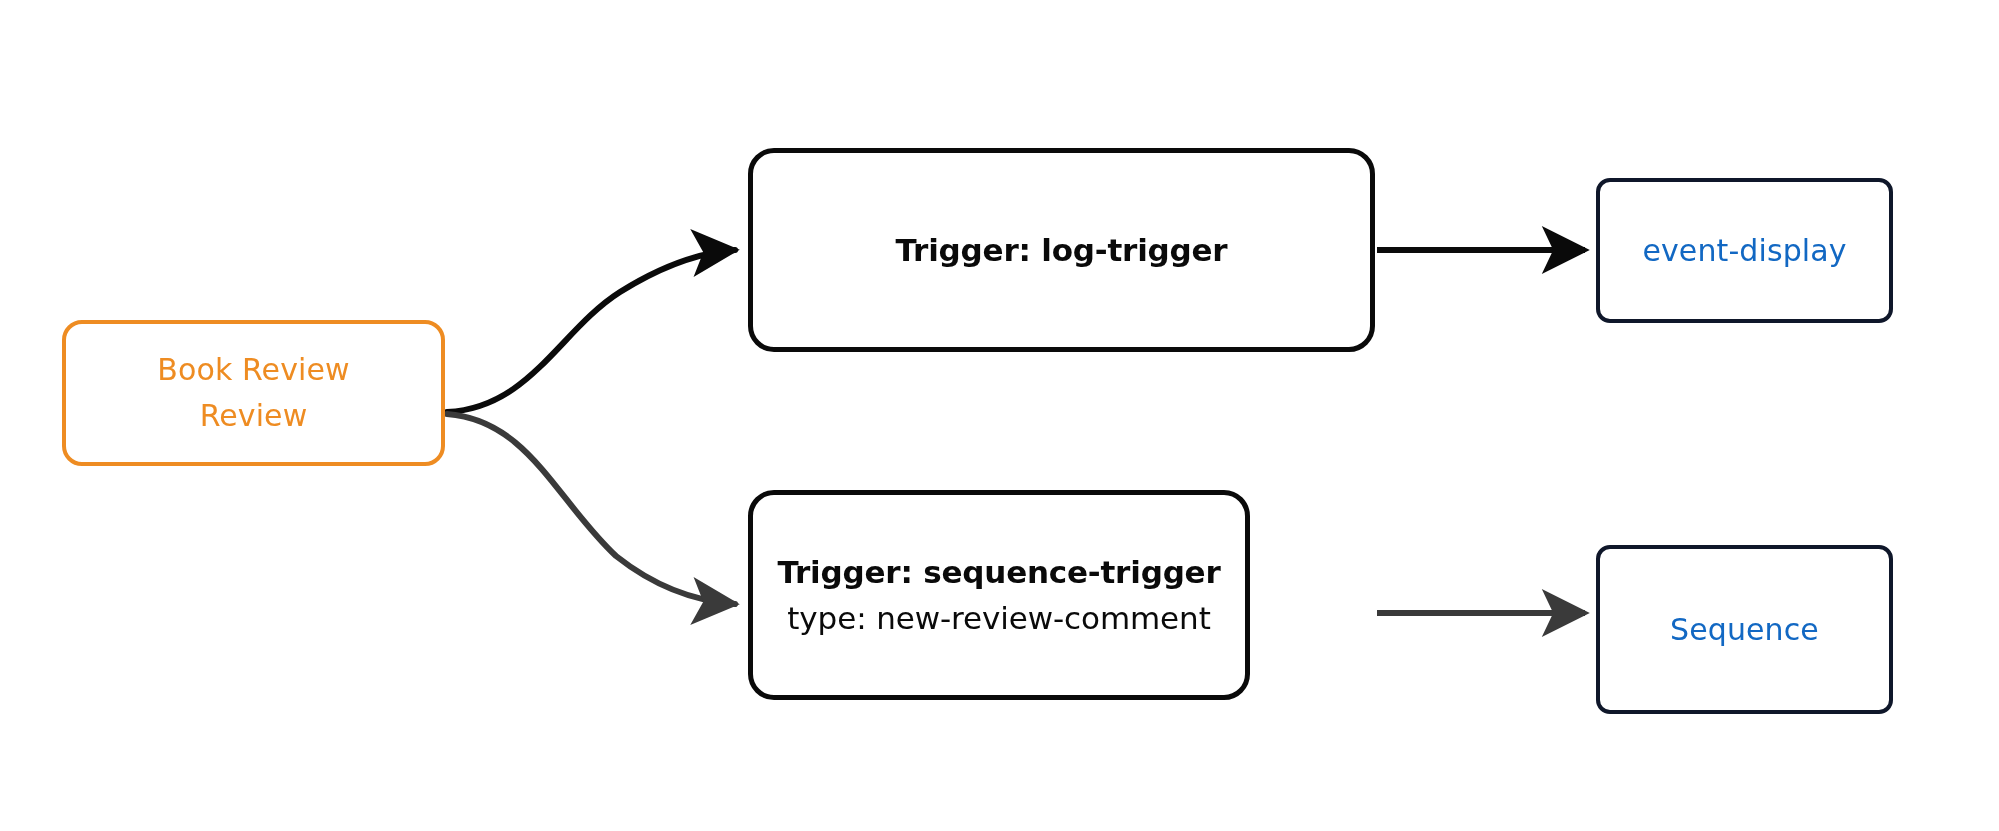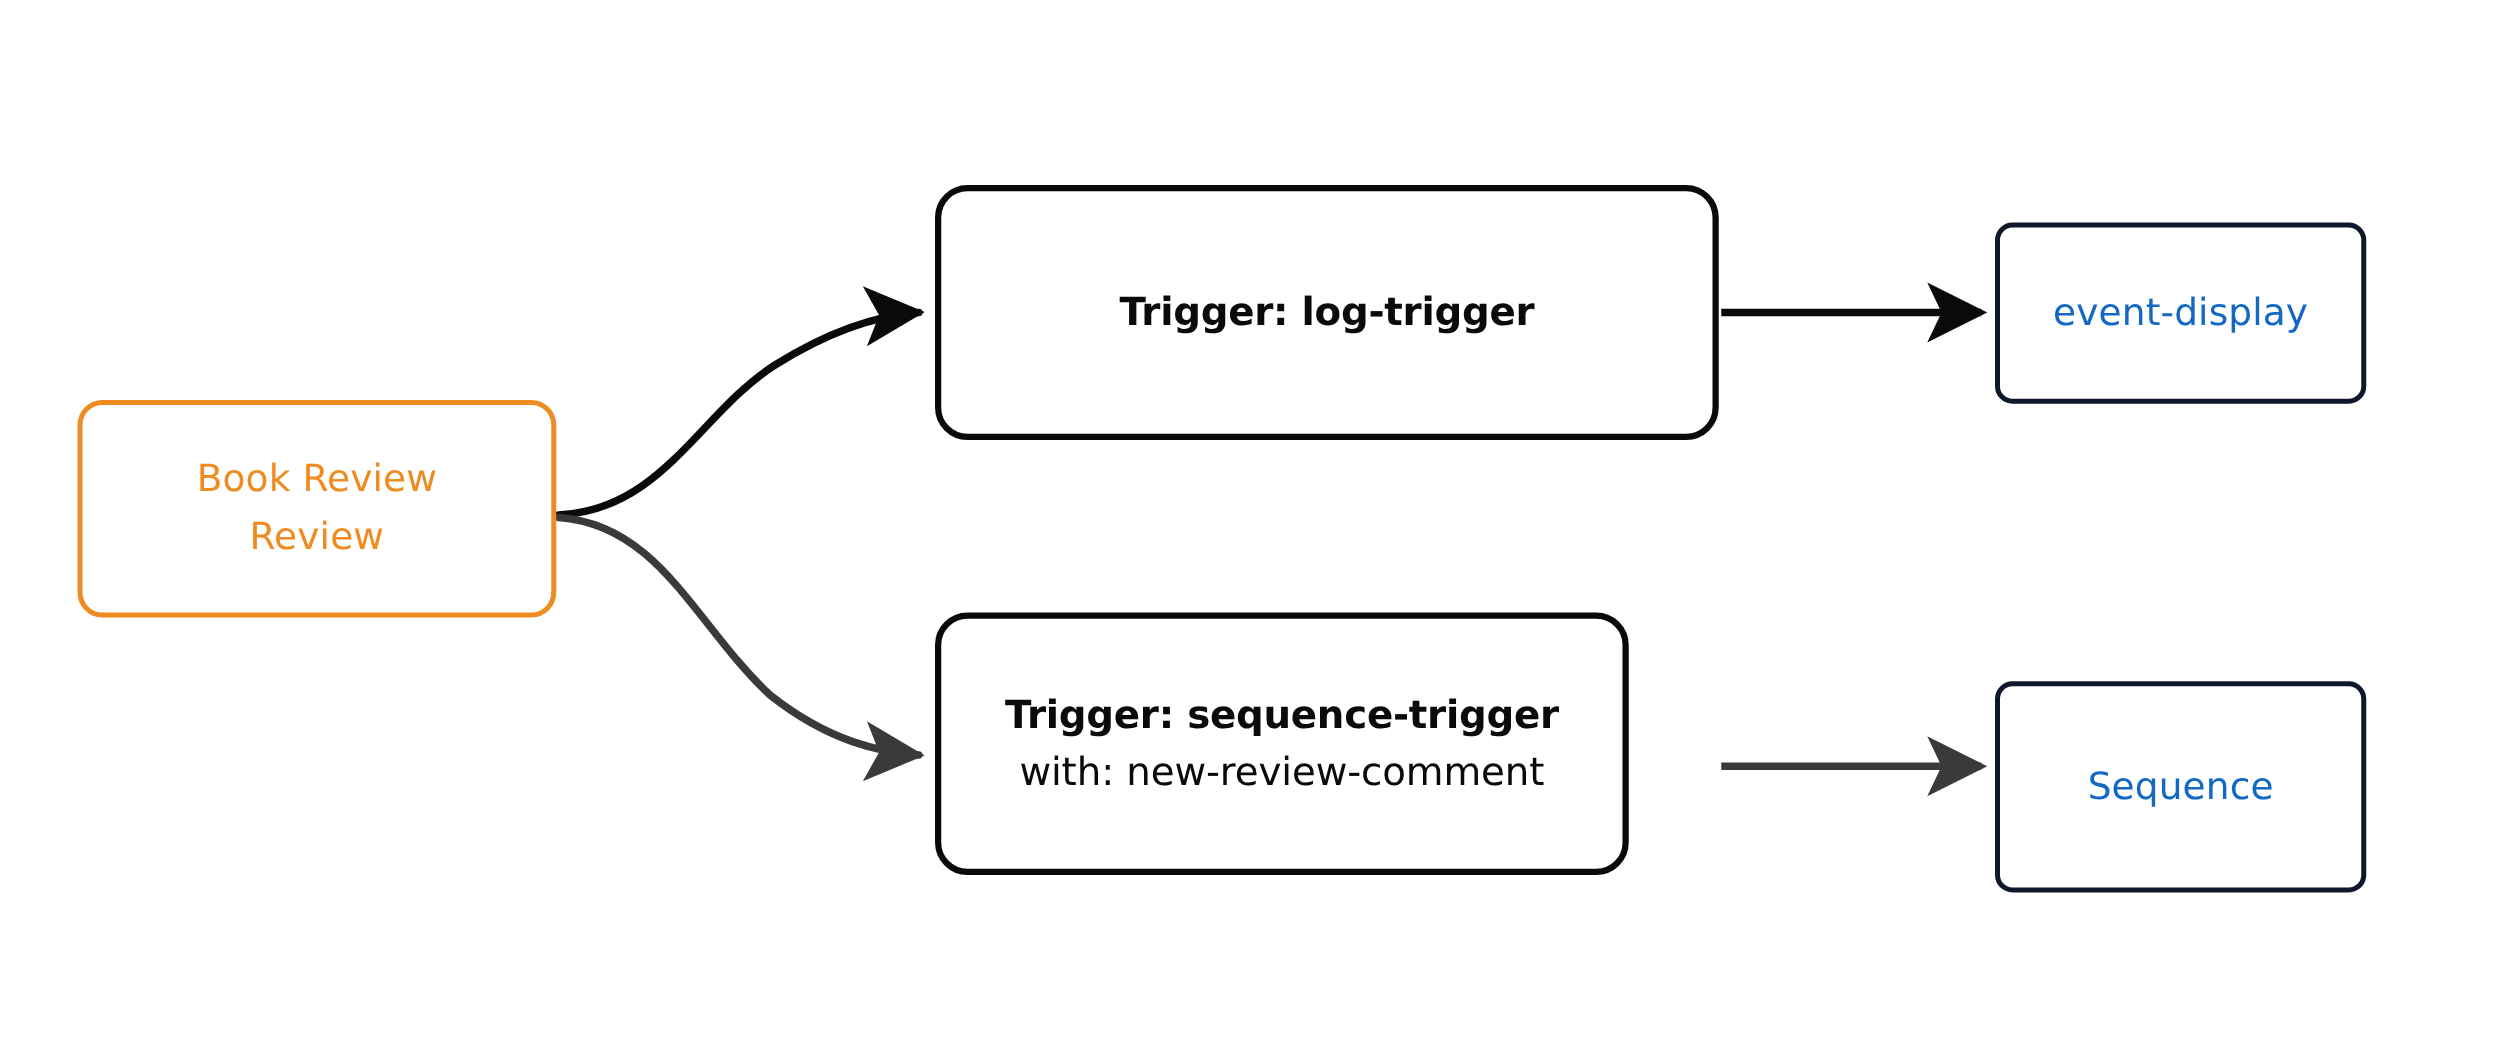--- a/index.html
+++ b/index.html
@@ -99,32 +99,32 @@
 
     <path d="M 447 412 C 530 408 560 330 620 292 C 668 262 706 252 735 250" fill="none" stroke="#0a0a0a" stroke-width="6" stroke-linecap="round" marker-end="url(#arrow-black)"></path>
 
     <path d="M 447 414 C 528 420 556 500 616 556 C 664 594 706 602 735 604" fill="none" stroke="#3a3a3a" stroke-width="6" stroke-linecap="round" marker-end="url(#arrow-gray)"></path>
 
     <path d="M 1377 250 L 1585 250" fill="none" stroke="#0a0a0a" stroke-width="6" stroke-linecap="butt" marker-end="url(#arrow-black)"></path>
 
     <path d="M 1377 613 L 1585 613" fill="none" stroke="#3a3a3a" stroke-width="6" stroke-linecap="butt" marker-end="url(#arrow-gray)"></path>
   </svg>
 
-  <div class="node node-broker" style="left:62px; top:320px; width:383px; height:174px;">
+  <div class="node node-broker" style="left:62px; top:320px; width:383px; height:146px;">
     <div class="node-line">Book Review</div>
     <div class="node-line">Review</div>
   </div>
 
   <div class="node node-trigger" style="left:748px; top:148px; width:627px; height:204px;text-align:right;">
     <div class="node-title">Trigger: log-trigger</div>
   </div>
 
-  <div class="node node-trigger" style="left:748px; top:490px; width:555px; height:210px;">
+  <div class="node node-trigger" style="left:748px; top:490px; width:502px; height:210px;">
     <div class="node-title">Trigger: sequence-trigger</div>
-    <div class="node-sub">with: new-review-comment</div>
+    <div class="node-sub">type: new-review-comment</div>
   </div>
 
   <div class="node node-sink" style="left:1596px; top:178px; width:297px; height:145px;">
     <div class="node-line">event-display</div>
   </div>
 
   <div class="node node-sink" style="left:1596px; top:545px; width:297px; height:169px;">
     <div class="node-line">Sequence</div>
   </div>
 

